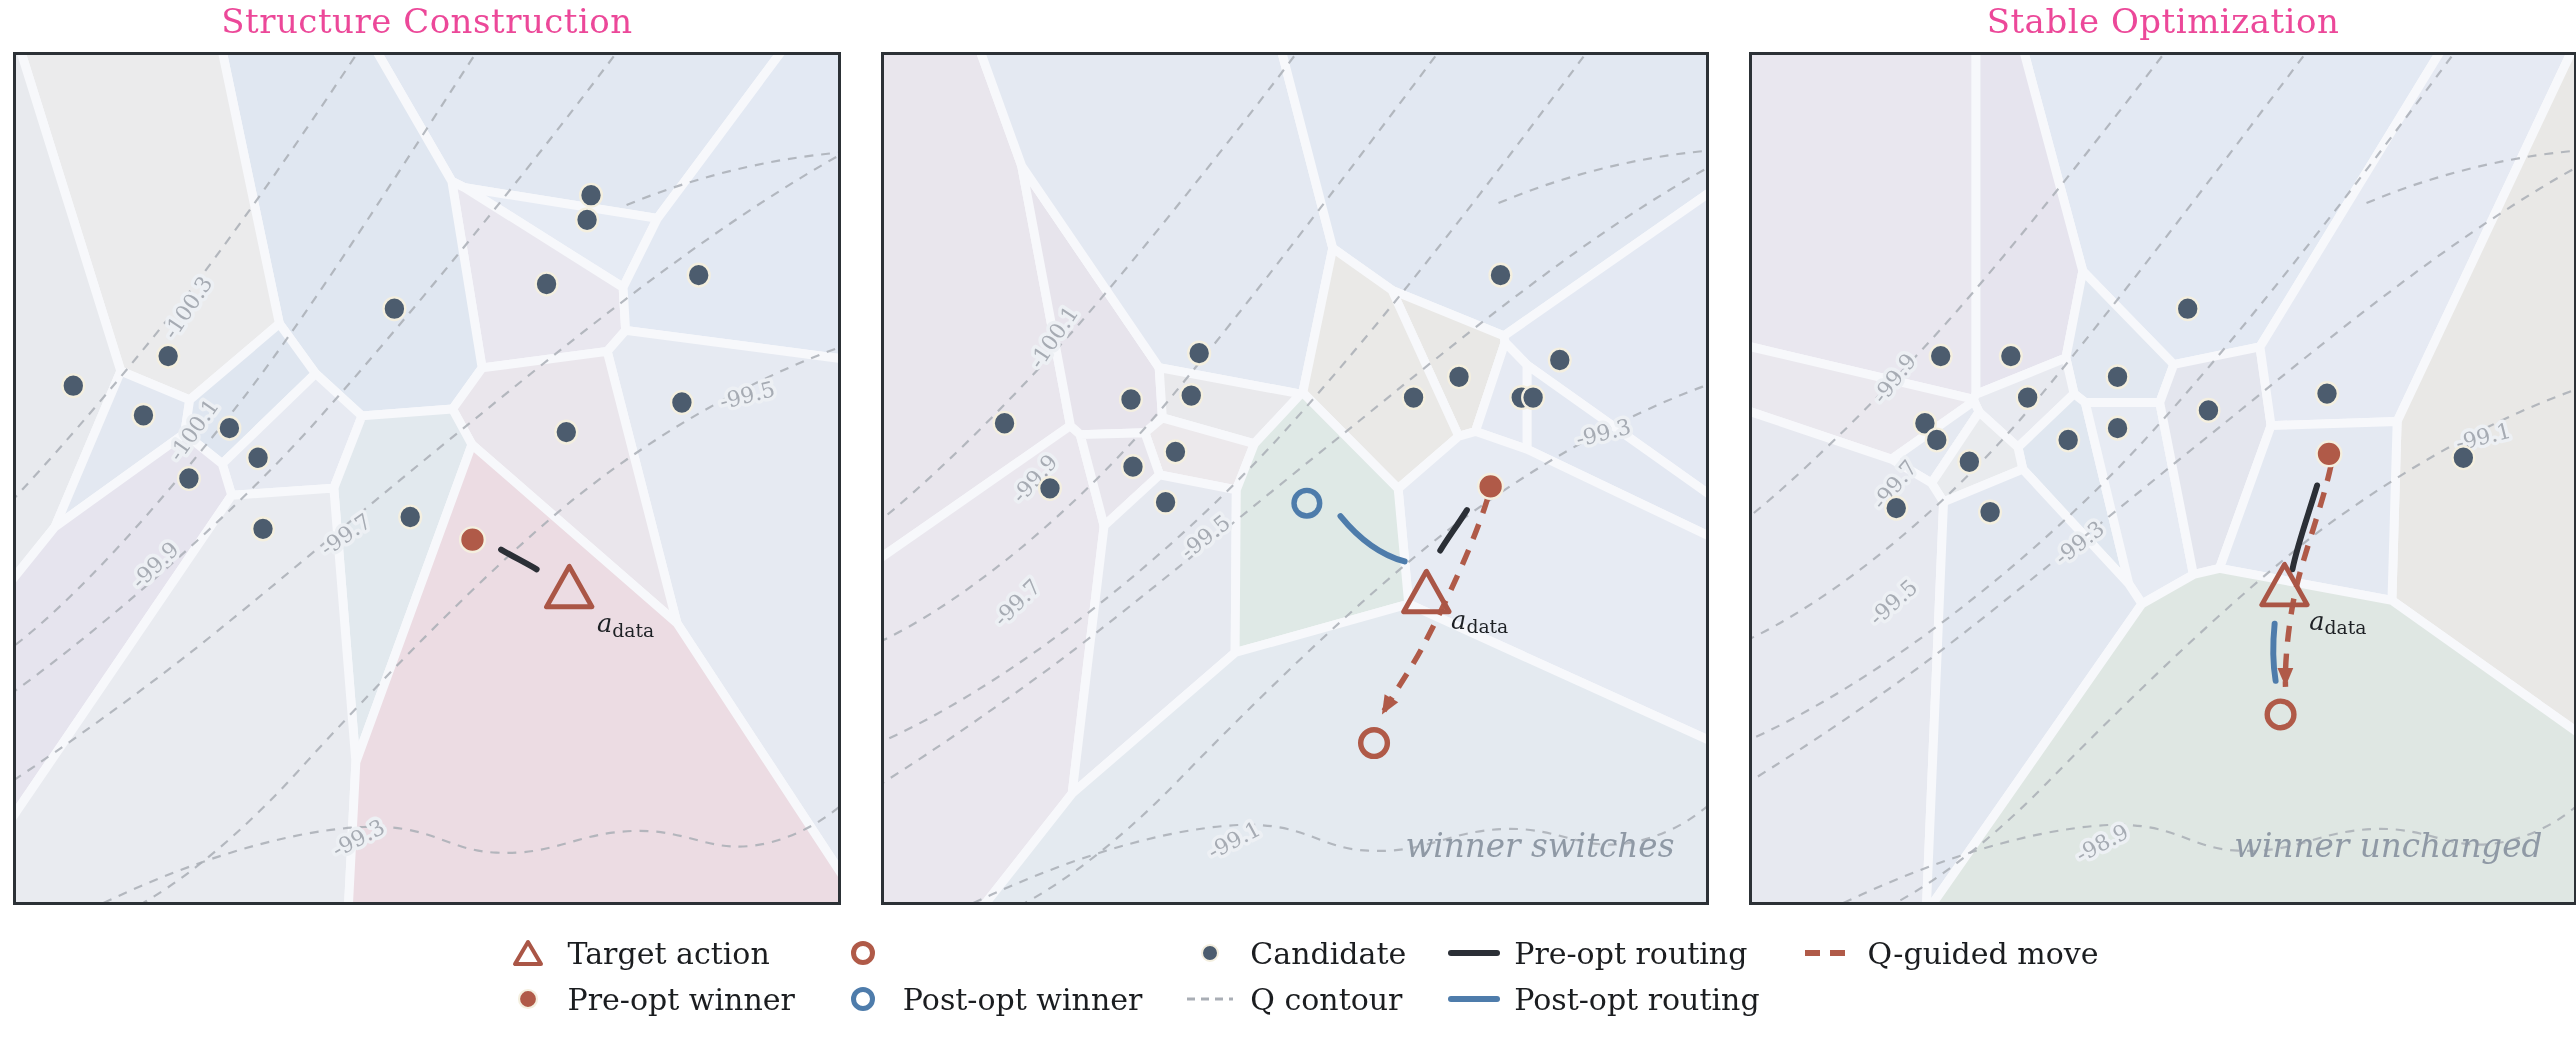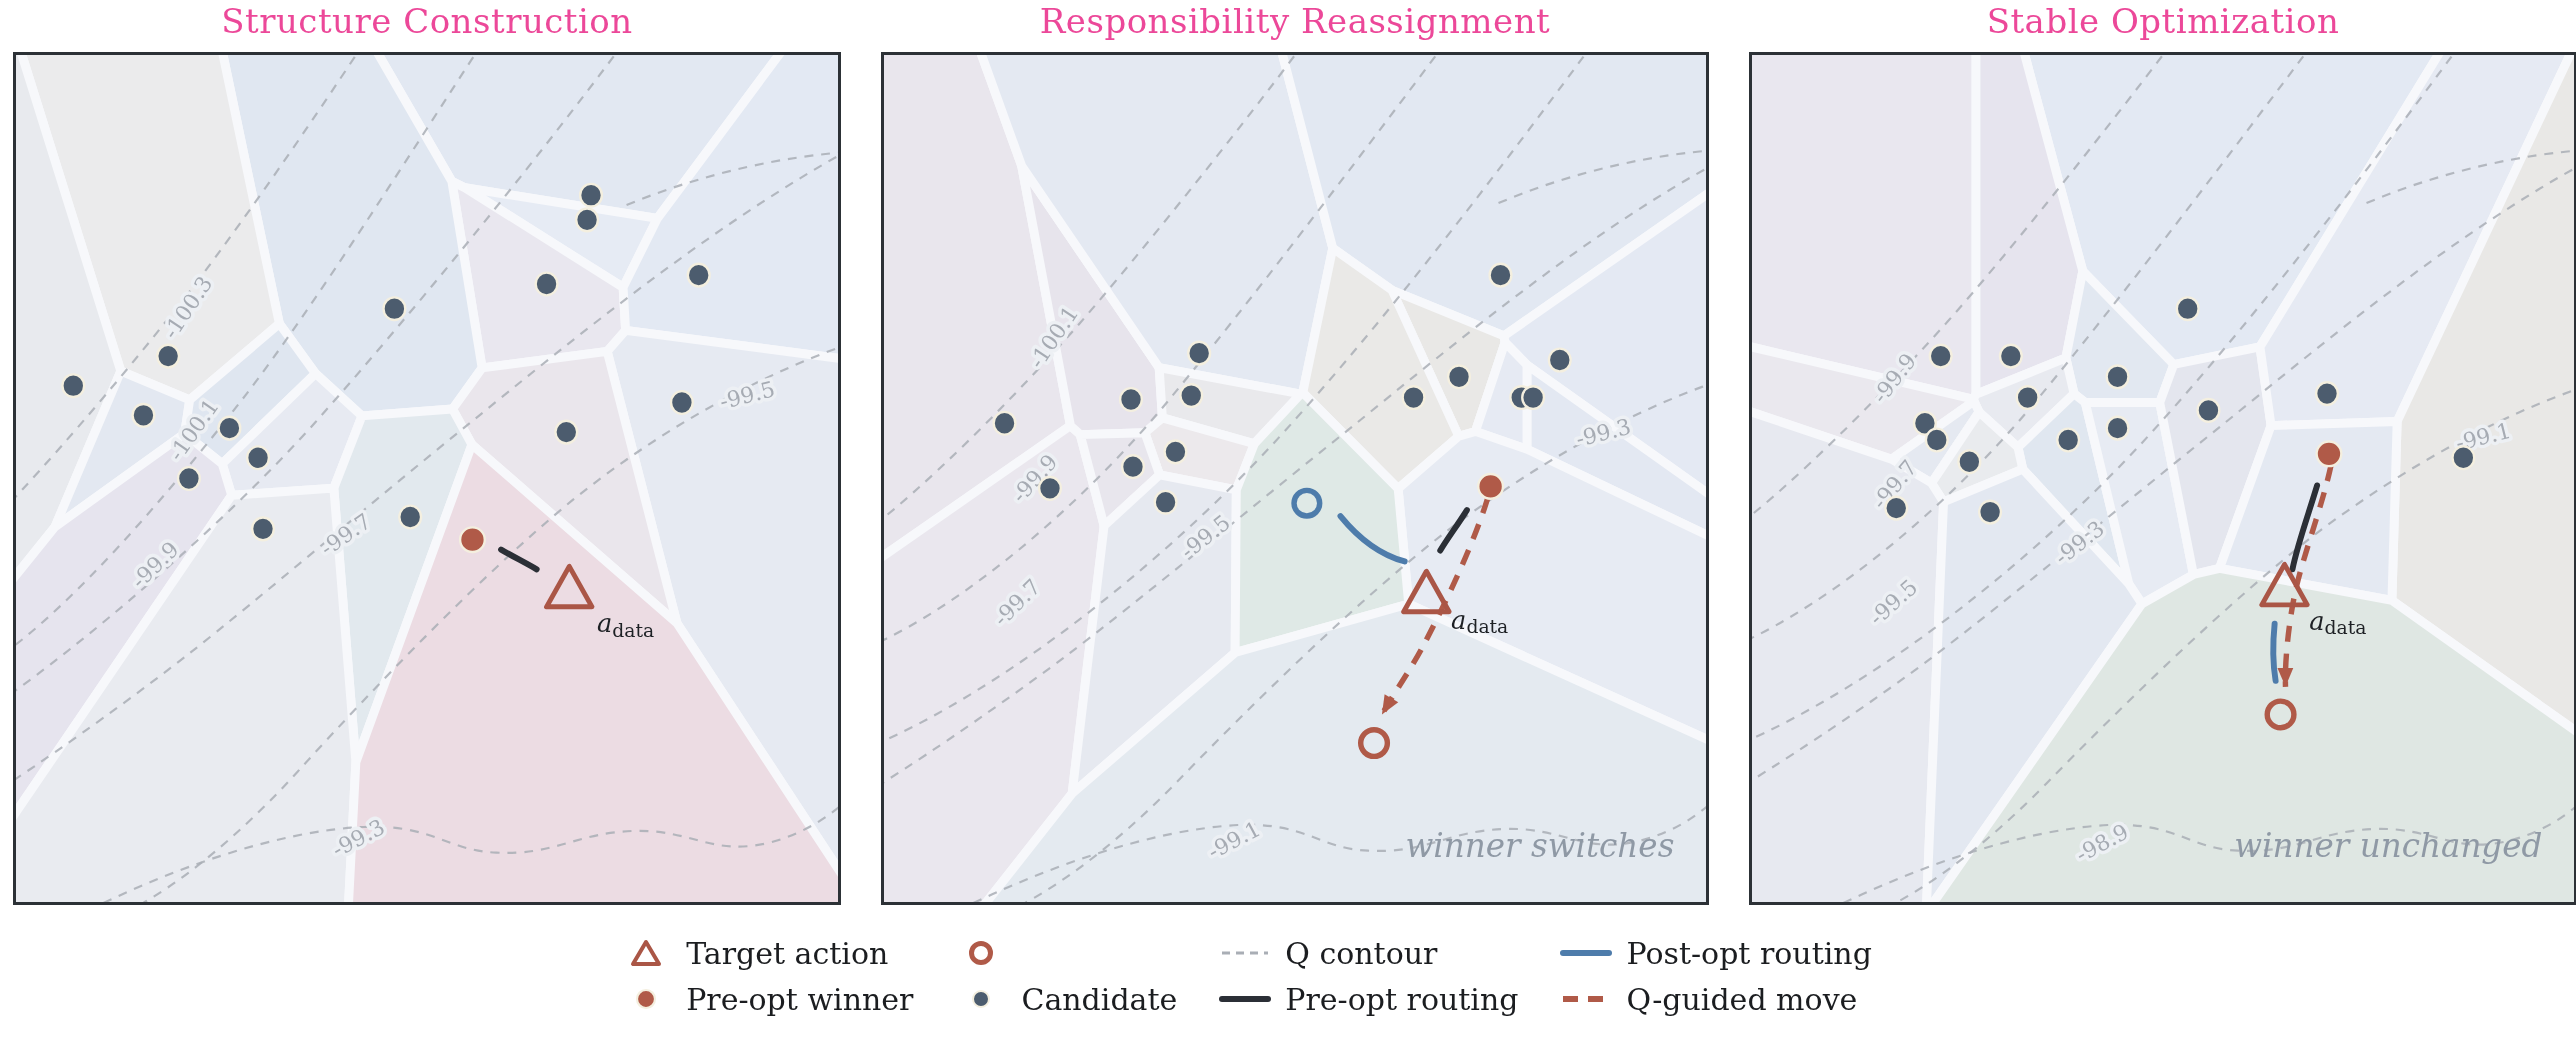--- a/index.html
+++ b/index.html
@@ -76,21 +76,20 @@
           <ellipse cx="399" cy="468" rx="11" ry="11.5" fill="#4c5c6e" stroke="#f4efdf" stroke-width="2.4"></ellipse>
           <ellipse cx="250" cy="480" rx="11" ry="11.5" fill="#4c5c6e" stroke="#f4efdf" stroke-width="2.4"></ellipse>
         </g>
         <path d="M 491,501 C 503,508 515,514 527,521" fill="none" stroke="#2b2f36" stroke-width="6" stroke-linecap="round"></path>
         <circle cx="462" cy="491" r="12.5" fill="#b05a48" stroke="#f4efdf" stroke-width="2.4"></circle>
         <polygon points="560,518 537,559 583,559" fill="none" stroke="#aa5646" stroke-width="5" stroke-linejoin="round"></polygon>
         <text x="588" y="585" fill="#1e2125" font-size="26px" font-style="italic"><tspan>a</tspan><tspan font-size="19px" dy="5" font-style="normal">data</tspan></text>
       </svg>
   </section>
   <section class="panel" style="left:881px">
-    <h2>Responsibility Reassignment</h2>
     <div class="frame"></div>
     <svg viewBox="0 0 832 858" preserveAspectRatio="none">
         <rect x="-2" y="-2" width="836" height="862" fill="#e9edf4"></rect>
         <g>
           <path d="M-40.0,-40.0L84.4,-40.0L139.4,112.5L188.7,375.5L-40.0,534.9Z" fill="#e9e6ed" stroke="#f7f8fb" stroke-width="9" stroke-linejoin="round"></path>
           <path d="M72.4,898.0L-40.0,898.0L-40.0,534.9L188.7,375.5L198.6,384.5L222.8,476.9L190.4,748.1Z" fill="#eae7ee" stroke="#f7f8fb" stroke-width="9" stroke-linejoin="round"></path>
           <path d="M198.6,384.5L188.7,375.5L139.4,112.5L278.5,316.7L281.8,367.6L264.1,382.6Z" fill="#e7e4ec" stroke="#f7f8fb" stroke-width="9" stroke-linejoin="round"></path>
           <path d="M84.4,-40.0L393.1,-40.0L454.2,195.7L423.9,341.9L421.8,343.4L278.5,316.7L139.4,112.5Z" fill="#e4e9f2" stroke="#f7f8fb" stroke-width="9" stroke-linejoin="round"></path>
           <path d="M374.9,393.7L281.8,367.6L278.5,316.7L421.8,343.4Z" fill="#e9e9ec" stroke="#f7f8fb" stroke-width="9" stroke-linejoin="round"></path>
           <path d="M356.6,440.6L279.0,425.3L264.1,382.6L281.8,367.6L374.9,393.7Z" fill="#ece9ec" stroke="#f7f8fb" stroke-width="9" stroke-linejoin="round"></path>
@@ -230,20 +229,26 @@
           </svg>
           <span class="leg-label">Pre-opt winner</span>
         </div>
         <div class="leg-item">
           <svg width="52" height="30" viewBox="0 0 52 30">
             <circle cx="26" cy="15" r="9.5" fill="none" stroke="#b05a48" stroke-width="5"></circle>
           </svg>
         </div>
         <div class="leg-item">
           <svg width="52" height="30" viewBox="0 0 52 30">
+            <circle cx="26" cy="15" r="9.5" fill="none" stroke="#4e7cab" stroke-width="5"></circle>
+          </svg>
+          <span class="leg-label">Post-opt winner</span>
+        </div>
+        <div class="leg-item">
+          <svg width="52" height="30" viewBox="0 0 52 30">
             <circle cx="26" cy="15" r="8" fill="#4c5c6e" stroke="#f4efdf" stroke-width="2"></circle>
           </svg>
           <span class="leg-label">Candidate</span>
         </div>
         <div class="leg-item">
           <svg width="52" height="30" viewBox="0 0 52 30">
             <line x1="3" y1="15" x2="49" y2="15" stroke="#a9aeb5" stroke-width="3" stroke-dasharray="8 6"></line>
           </svg>
           <span class="leg-label">Q contour</span>
         </div>

